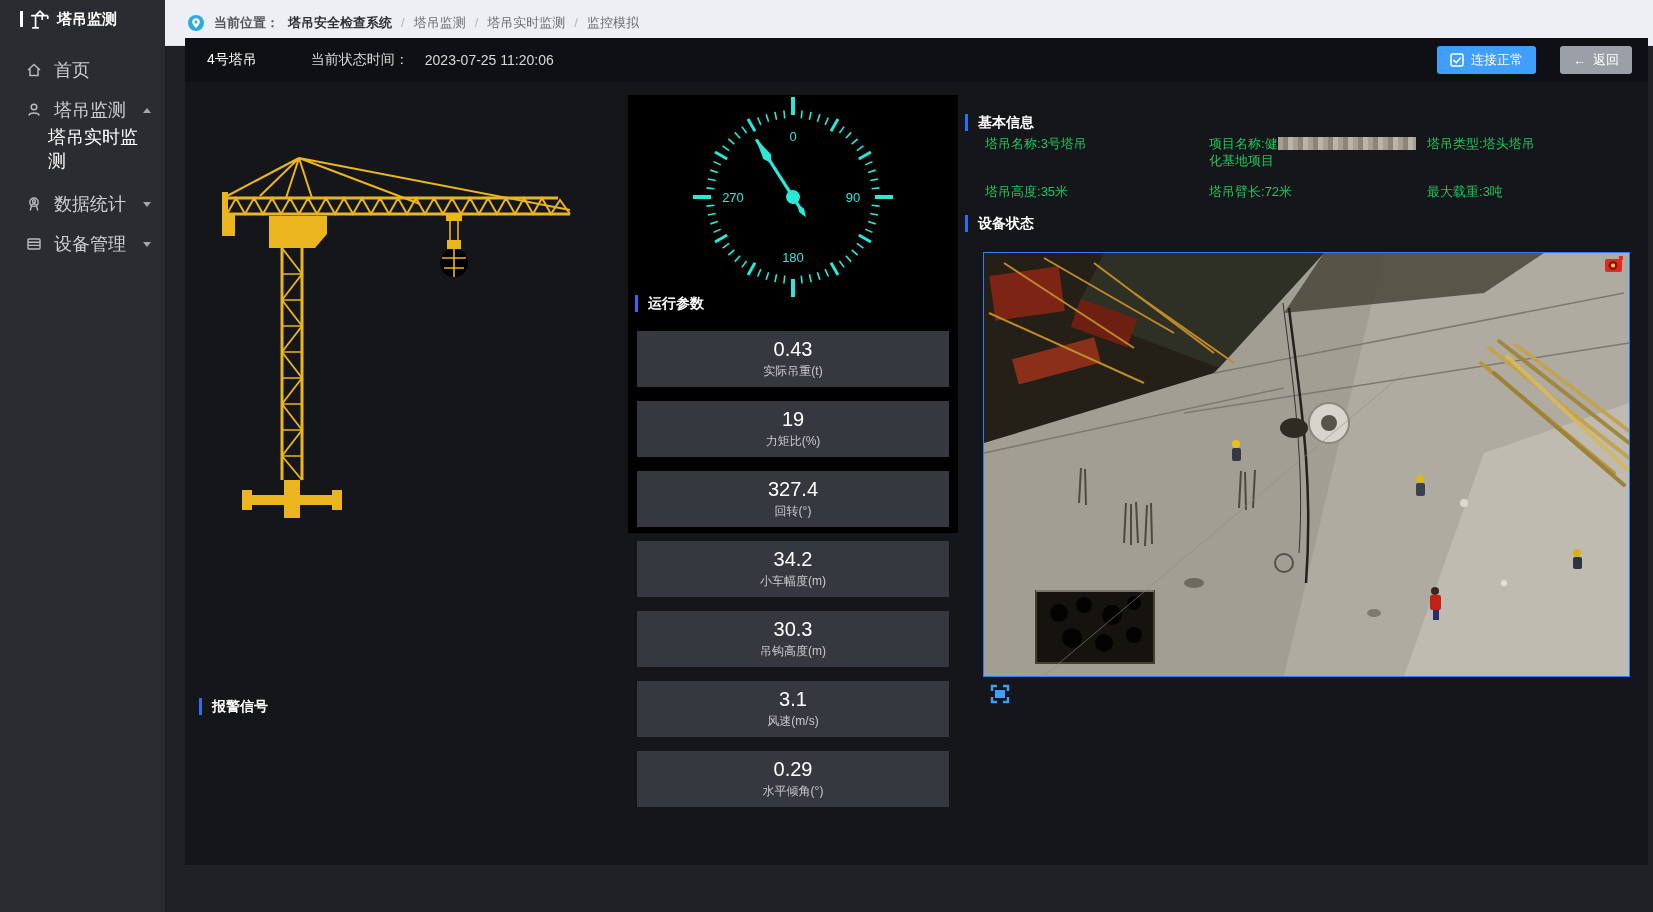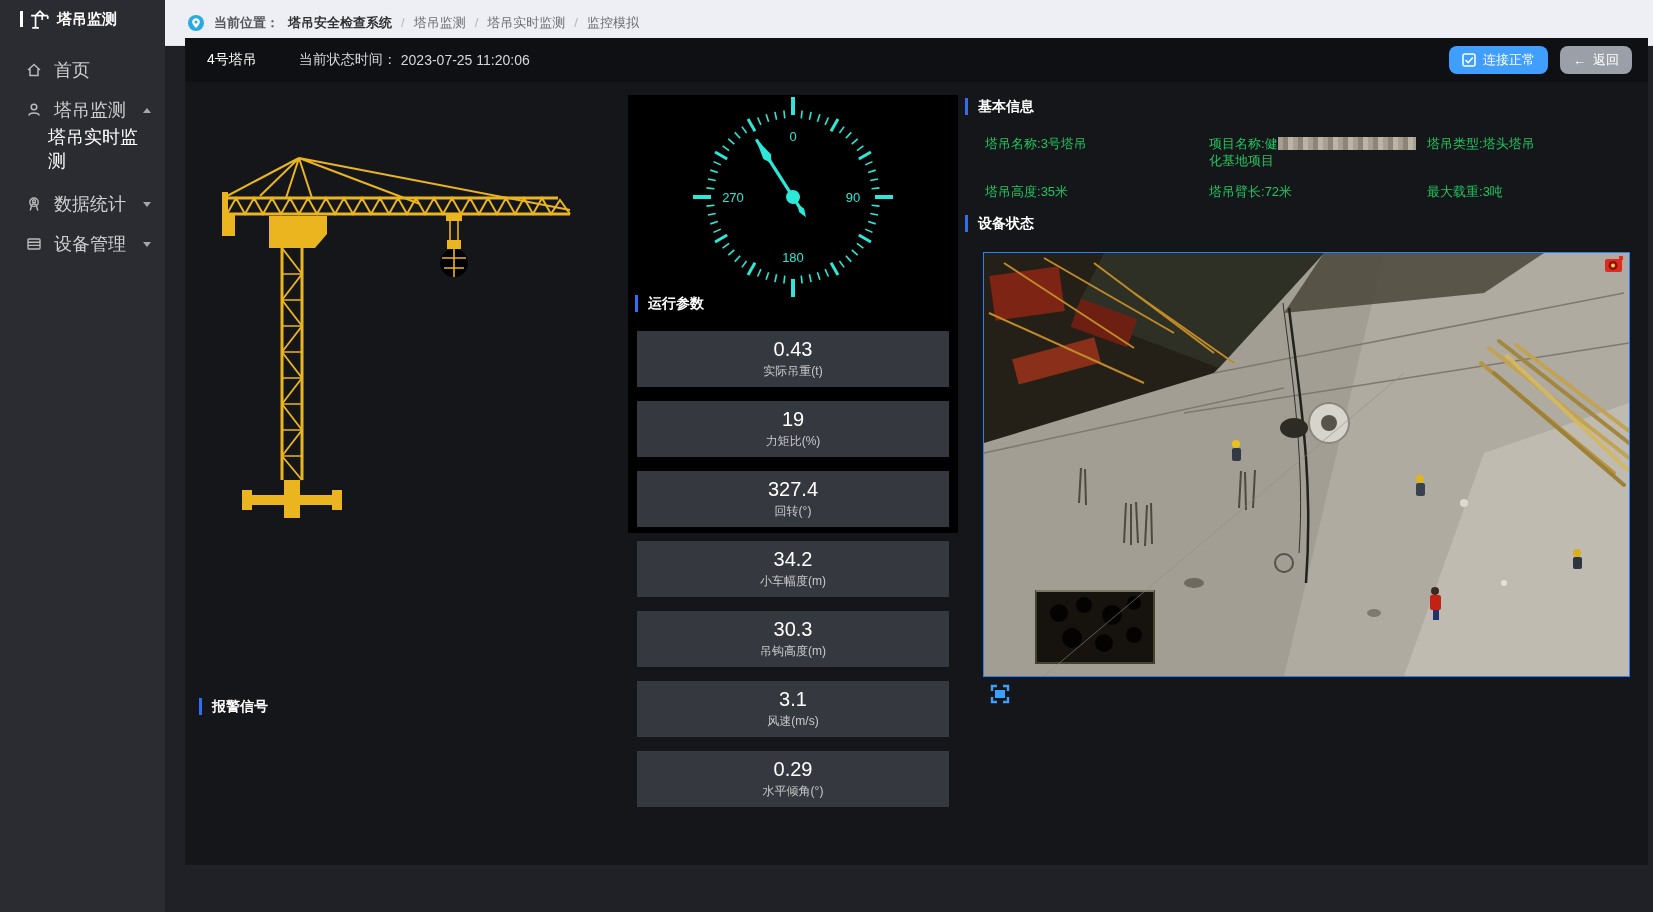--- a/index.html
+++ b/index.html
@@ -23,25 +23,25 @@
 
   
   .breadcrumb{position:absolute;left:165px;top:0;width:1488px;height:46px;background:#edeff4;display:flex;align-items:center;padding-left:22px;gap:9px;font-size:13px;color:#6a6c70;border-bottom:1px solid #dfe2e8;}
   .bc-strong{color:#303133;font-weight:bold;}
   .bc-prefix{color:#55575b;font-weight:bold;}
   .bc-sep{color:#b4b6bb;}
   .bc-link{color:#6a6c70;cursor:pointer;}
 
   
   .card{position:absolute;left:185px;top:38px;width:1463px;height:827px;background:#14161a;}
-  .hdr{position:absolute;left:0;top:0;width:100%;height:44px;background:#0e1014;display:flex;align-items:center;font-size:14px;color:#d6d7d9;}
+  .hdr{position:absolute;left:0;top:0;width:100%;height:44px;background:#0e1014;display:flex;align-items:center;font-size:14px;color:#d6d7d9;gap:12px;}
   .hdr-crane{margin-left:22px;color:#fff;}
   .hdr-timelabel{margin-left:42px;}
   .hdr-time{margin-left:4px;}
-  .btn{display:flex;align-items:center;gap:7px;height:28px;padding:0 13px;border-radius:8px;font-size:13px;color:#fff;cursor:pointer;border:none;}
+  .btn{display:flex;align-items:center;gap:7px;height:28px;padding:0 13px;border-radius:3px;font-size:13px;color:#fff;cursor:pointer;border:none;}
   .btn-connect{background:var(--btn-blue);margin-left:auto;}
   .btn-back{background:#9ba0a8;margin-left:12px;margin-right:16px;}
 
   
   .sec-title{font-size:14px;font-weight:bold;color:#fff;border-left:3px solid var(--accent);padding-left:10px;line-height:17px;}
 
   
   .crane-wrap{position:absolute;left:35px;top:112px;}
   .crane-wrap path,.crane-wrap line{stroke:var(--crane);fill:none;}
   .crane-wrap .fillY{fill:var(--crane);stroke:none;}
@@ -54,21 +54,21 @@
   .needle-stroke{stroke:var(--cyan);}
   .needle-fill{fill:var(--cyan);}
   .gp-title{position:absolute;left:7px;top:200px;}
   .params{position:absolute;left:9px;right:9px;top:236px;display:grid;grid-template-columns:repeat(1,1fr);gap:14px 8px;}
   .pcard{background:#35383e;height:56px;text-align:center;padding-top:7px;}
   .pval{font-size:20px;color:#fff;font-weight:500;line-height:22px;}
   .plab{font-size:12px;color:#c9cacd;margin-top:3px;}
 
   
   .rcol{position:absolute;left:780px;top:57px;width:670px;}
-  .ri-title1{position:absolute;left:0;top:3px;}
+  .ri-title1{position:absolute;left:0;top:19px;}
   .info-grid{position:absolute;left:20px;top:40px;width:648px;display:grid;grid-template-columns:224px 218px 1fr;row-gap:14px;font-size:13px;color:#22c55e;line-height:17px;}
   .mosaic{display:inline-block;width:138px;height:13px;vertical-align:-2px;
     background-image:repeating-linear-gradient(90deg,#a79f92 0 5px,#8d8578 5px 10px,#bcb4a6 10px 15px),
                      repeating-linear-gradient(0deg,rgba(0,0,0,.18) 0 4px,rgba(255,255,255,.14) 4px 9px);}
   .blockline{display:block;}
   .ri-title2{position:absolute;left:0;top:120px;}
   .video{position:absolute;left:18px;top:157px;width:647px;height:425px;border:1px solid #2c7ef8;background:#0a0a0a;}
   .redcam{position:absolute;right:3px;top:3px;}
   .fsicon{position:absolute;left:24px;top:588px;width:22px;height:22px;cursor:pointer;}
 

